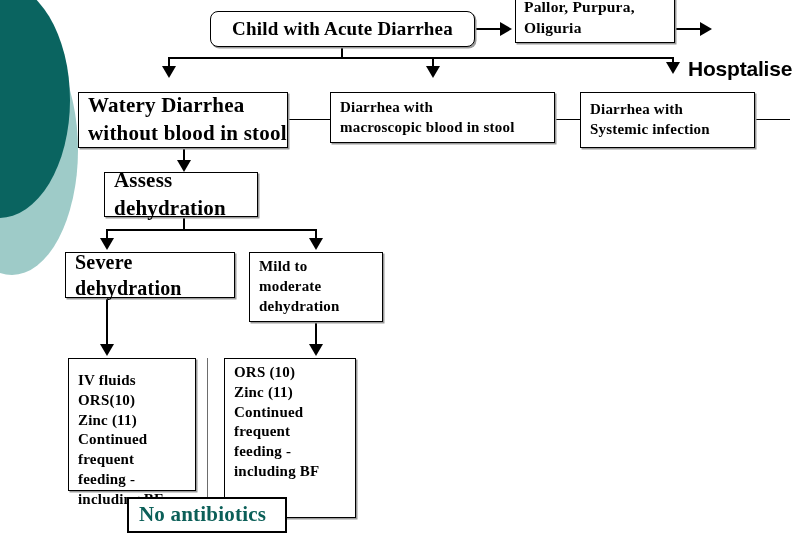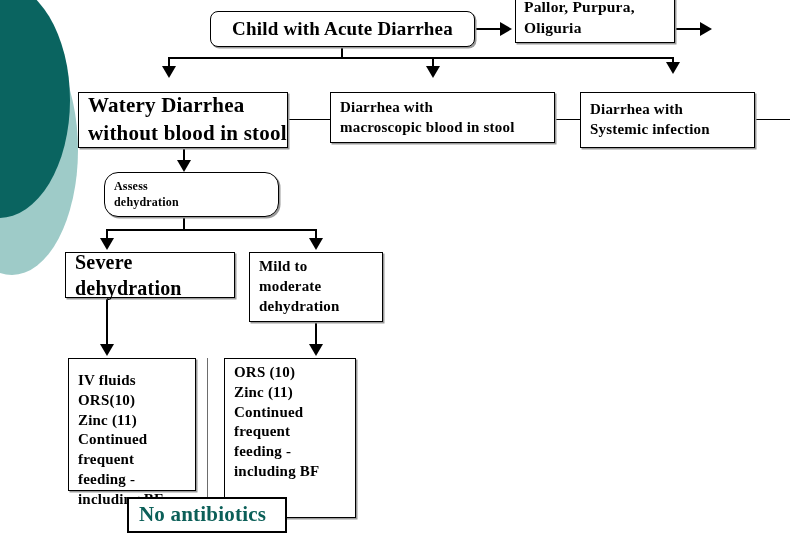--- a/index.html
+++ b/index.html
@@ -98,23 +98,22 @@
   }
   #node-macro {
     left: 330px; top: 92px; width: 225px; height: 51px;
     font-size: 15px;
   }
   #node-systemic {
     left: 580px; top: 92px; width: 175px; height: 56px;
     font-size: 15px;
   }
   #node-assess {
-    left: 104px; top: 172px; width: 175px; height: 45px;
-    font-size: 12px;
-    border-radius: 14px;
+    left: 104px; top: 172px; width: 154px; height: 45px;
+    font-size: 21px;
   }
   #node-severe {
     left: 65px; top: 252px; width: 170px; height: 46px;
     font-size: 20px;
   }
   #node-mild {
     left: 249px; top: 252px; width: 134px; height: 70px;
     font-size: 15px;
   }
   #node-tx-severe {
@@ -235,14 +234,15 @@
 
   <div class="node padleft" id="node-tx-mild">ORS (10)
 Zinc (11)
 Continued
 frequent
 feeding -
 including BF</div>
 
   <div class="node" id="node-noab">No antibiotics</div>
 
+  <div id="label-hospitalise">Hosptalise</div>
 
 </div>
 
 </body></html>

